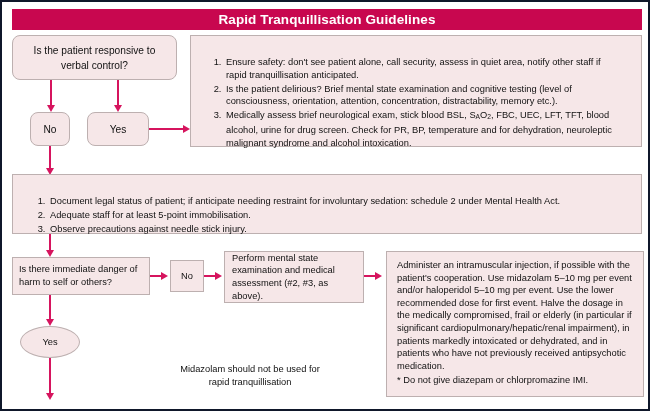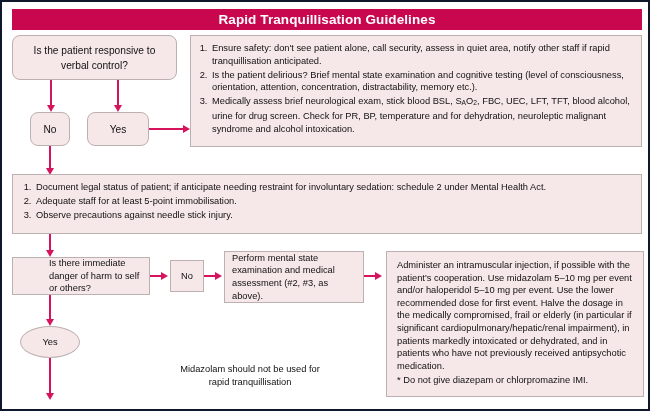--- a/index.html
+++ b/index.html
@@ -61,21 +61,21 @@
     text-align: center;
   }
   .pad {
     padding: 6px 9px;
   }
   .t9  { font-size: 9.3px;  line-height: 12.6px; }
   .t10 { font-size: 10.2px; line-height: 15px; border-radius: 8px; }
 
   
   ol.numlist {
-    margin: 0;
+    margin: 14px;
     padding: 0 0 0 17px;
     list-style: decimal;
   }
   ol.numlist > li {
     margin: 0 0 1.5px 0;
     padding-left: 2px;
   }
   ol.numlist > li::marker { font-size: inherit; }
 
   p.para { margin: 0 0 0 0; }
@@ -155,21 +155,21 @@
       <li>Document legal status of patient; if anticipate needing restraint for involuntary sedation: schedule 2 under Mental Health Act.</li>
       <li>Adequate staff for at least 5-point immobilisation.</li>
       <li>Observe precautions against needle stick injury.</li>
     </ol>
   </div>
 
   <div class="arrow-v" style="left:47px; top:232px; height:20px;"></div>
   <div class="head-down" style="left:43.5px; top:248px;"></div>
 
   <div class="box t9" style="left:10px; top:255px; width:138px; height:38px; display:flex; align-items:center;">
-    <span style="padding:0 6px;margin-left:30px;">Is there immediate danger of harm to self or others?</span>
+    <span style="padding:0 6px;">Is there immediate danger of harm to self or others?</span>
   </div>
 
   <div class="arrow-h" style="left:148px; top:273px; width:13px;"></div>
   <div class="head-right" style="left:159px; top:269.5px;"></div>
 
   <div class="box centered t9" style="left:168px; top:258px; width:34px; height:32px;">
     <span>No</span>
   </div>
 
   <div class="arrow-h" style="left:202px; top:273px; width:13px;"></div>

